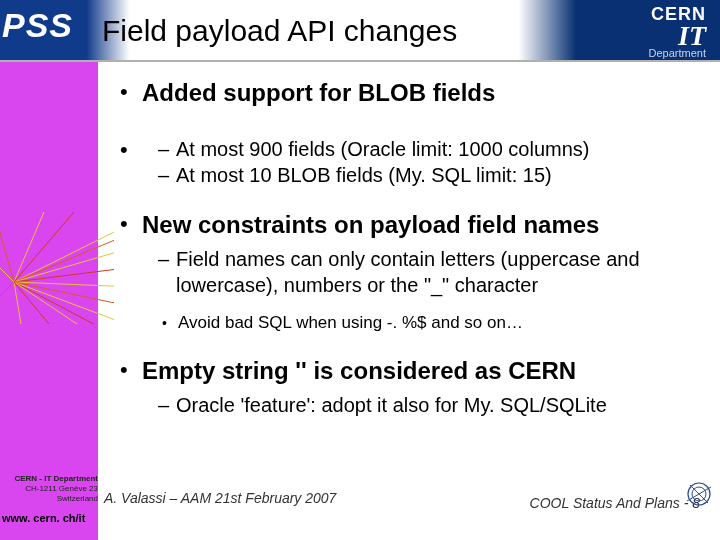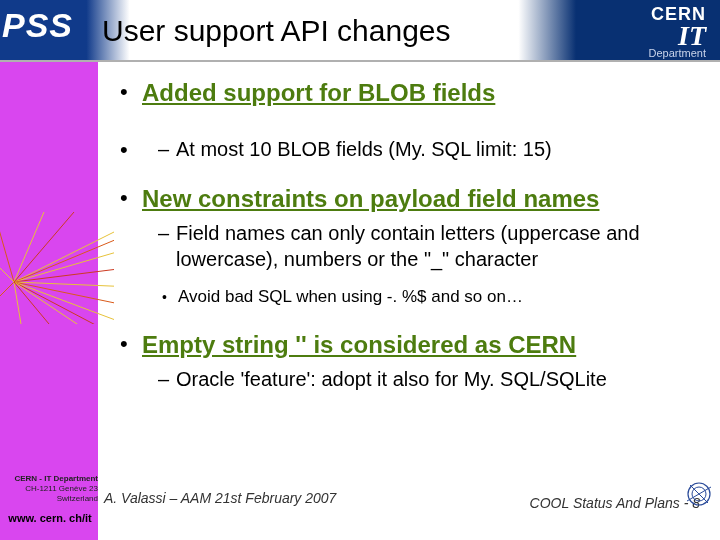--- a/index.html
+++ b/index.html
@@ -25,28 +25,28 @@
 
   
   .leftcol { position: absolute; left: 0; top: 62px; width: 98px; height: 478px; background: #d946ef; }
   .burst {
     position: absolute; left: -16px; top: 150px; width: 130px; height: 112px; overflow: hidden;
   }
   .burst svg { width: 160px; height: 130px; }
 
   .addr { position: absolute; left: 6px; bottom: 36px; width: 92px; text-align: right; font-size: 8px; color: #222; line-height: 10px; }
   .addr .l1 { font-weight: 600; }
-  .siteurl { position: absolute; left: 2px; bottom: 16px; width: 96px; text-align: center; font-size: 11px; font-weight: 600; color: #000; }
+  .siteurl { position: absolute; left: 2px; bottom: 16px; width: 96px; text-align: left; font-size: 11px; font-weight: 600; color: #000; }
 
   
   .body { position: absolute; left: 120px; top: 78px; width: 586px; }
   ul.top { list-style: none; }
   ul.top > li { position: relative; padding-left: 22px; margin-bottom: 10px; }
   ul.top > li::before { content: "•"; position: absolute; left: 0; top: 0; font-size: 22px; line-height: 28px; color: #000; }
-  ul.top > li > .hd { font-size: 24px; font-weight: 700; color: #4d7c0f; line-height: 30px; text-decoration: underline; }
+  ul.top > li > .hd { font-size: 24px; font-weight: 700; color: #000000; line-height: 30px; }
 
   ul.dash { list-style: none; margin-left: 16px; margin-top: 6px; }
   ul.dash > li { position: relative; padding-left: 18px; font-size: 20px; color: #000; line-height: 26px; }
   ul.dash > li::before { content: "–"; position: absolute; left: 0; top: 0; }
 
   ul.dot2 { list-style: none; margin-left: 20px; margin-top: 14px; }
   ul.dot2 > li { position: relative; padding-left: 16px; font-size: 17px; color: #000; line-height: 22px; }
   ul.dot2 > li::before { content: "•"; position: absolute; left: 0; top: 0; font-size: 14px; }
 
   .sp-lg { height: 12px; }
@@ -60,21 +60,21 @@
 </style>
 </head>
 <body>
 
 <div class="slide">
 
   <div class="header">
     <div class="pss-box">
       <span class="pss-text">PSS</span>
     </div>
-    <div class="title">User support API changes</div>
+    <div class="title">Field payload API changes</div>
     <div class="cern-logo">
       <div class="cern">CERN</div>
       <div class="it">IT</div>
       <div class="dept">Department</div>
     </div>
   </div>
   <div class="rule"></div>
 
   <div class="leftcol">
     <div class="burst">
@@ -108,20 +108,21 @@
   </div>
 
   <div class="body">
     <ul class="top">
       <li>
         <div class="hd">Added support for BLOB fields</div>
       </li>
       <div class="sp-lg"></div>
       <li>
         <ul class="dash">
+          <li>At most 900 fields (Oracle limit: 1000 columns)</li>
           <li>At most 10 BLOB fields (My. SQL limit: 15)</li>
         </ul>
       </li>
       <div class="sp-lg"></div>
       <li>
         <div class="hd">New constraints on payload field names</div>
         <ul class="dash">
           <li>Field names can only contain letters (uppercase and lowercase), numbers or the "_" character</li>
         </ul>
         <ul class="dot2">

